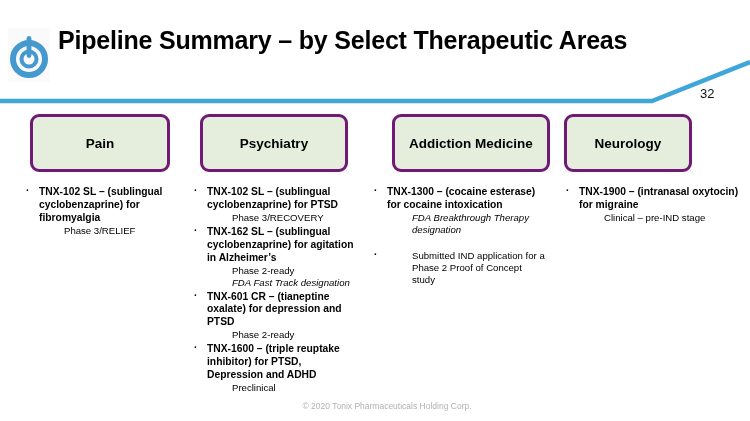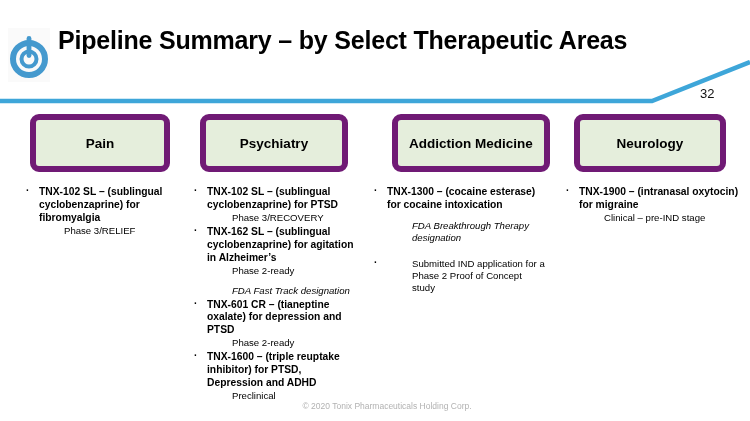--- a/index.html
+++ b/index.html
@@ -71,36 +71,36 @@
     position: relative;
   }
   .col-0 { width: 182px; padding-left: 24px; padding-right: 6px; }
   .col-1 { width: 178px; padding-left: 10px; padding-right: 4px; }
   .col-2 { width: 192px; padding-left: 12px; padding-right: 6px; }
   .col-3 { width: 198px; padding-left: 12px; padding-right: 4px; }
 
   .col-header {
     box-sizing: border-box;
     height: 58px;
-    border: 6px solid #701a75;
+    border: 3px solid #701a75;
     border-radius: 9px;
     background: #E5EEDC;
     display: flex;
     align-items: center;
     justify-content: center;
     text-align: center;
     font-size: 13.5px;
     font-weight: bold;
     color: #000000;
     margin-bottom: 14px;
   }
   .col-0 .col-header { width: 140px; margin-left: 6px; }
   .col-1 .col-header { width: 148px; margin-left: 8px; }
   .col-2 .col-header { width: 158px; margin-left: 20px; }
-  .col-3 .col-header { width: 152px; margin-left: 10px; }
+  .col-3 .col-header { width: 128px; margin-left: 0; }
 
   .items { list-style: none; margin: 0; padding: 0; }
 
   .item { position: relative; margin-bottom: 2px; }
 
   .item-head {
     position: relative;
     padding-left: 15px;
     font-size: 10.3px;
     font-weight: bold;
@@ -116,21 +116,21 @@
     color: #000000;
   }
 
   .item-sub {
     padding-left: 40px;
     font-size: 9.6px;
     font-weight: normal;
     line-height: 1.24;
     color: #000000;
   }
-  .item-sub.italic { font-style: italic; margin-top: 8px; }
+  .item-sub.italic { font-style: italic; }
 
   
   #footer {
     position: absolute;
     left: 12px;
     top: 401px;
     width: 750px;
     text-align: center;
     font-size: 8.5px;
     color: #b2b2b2;

